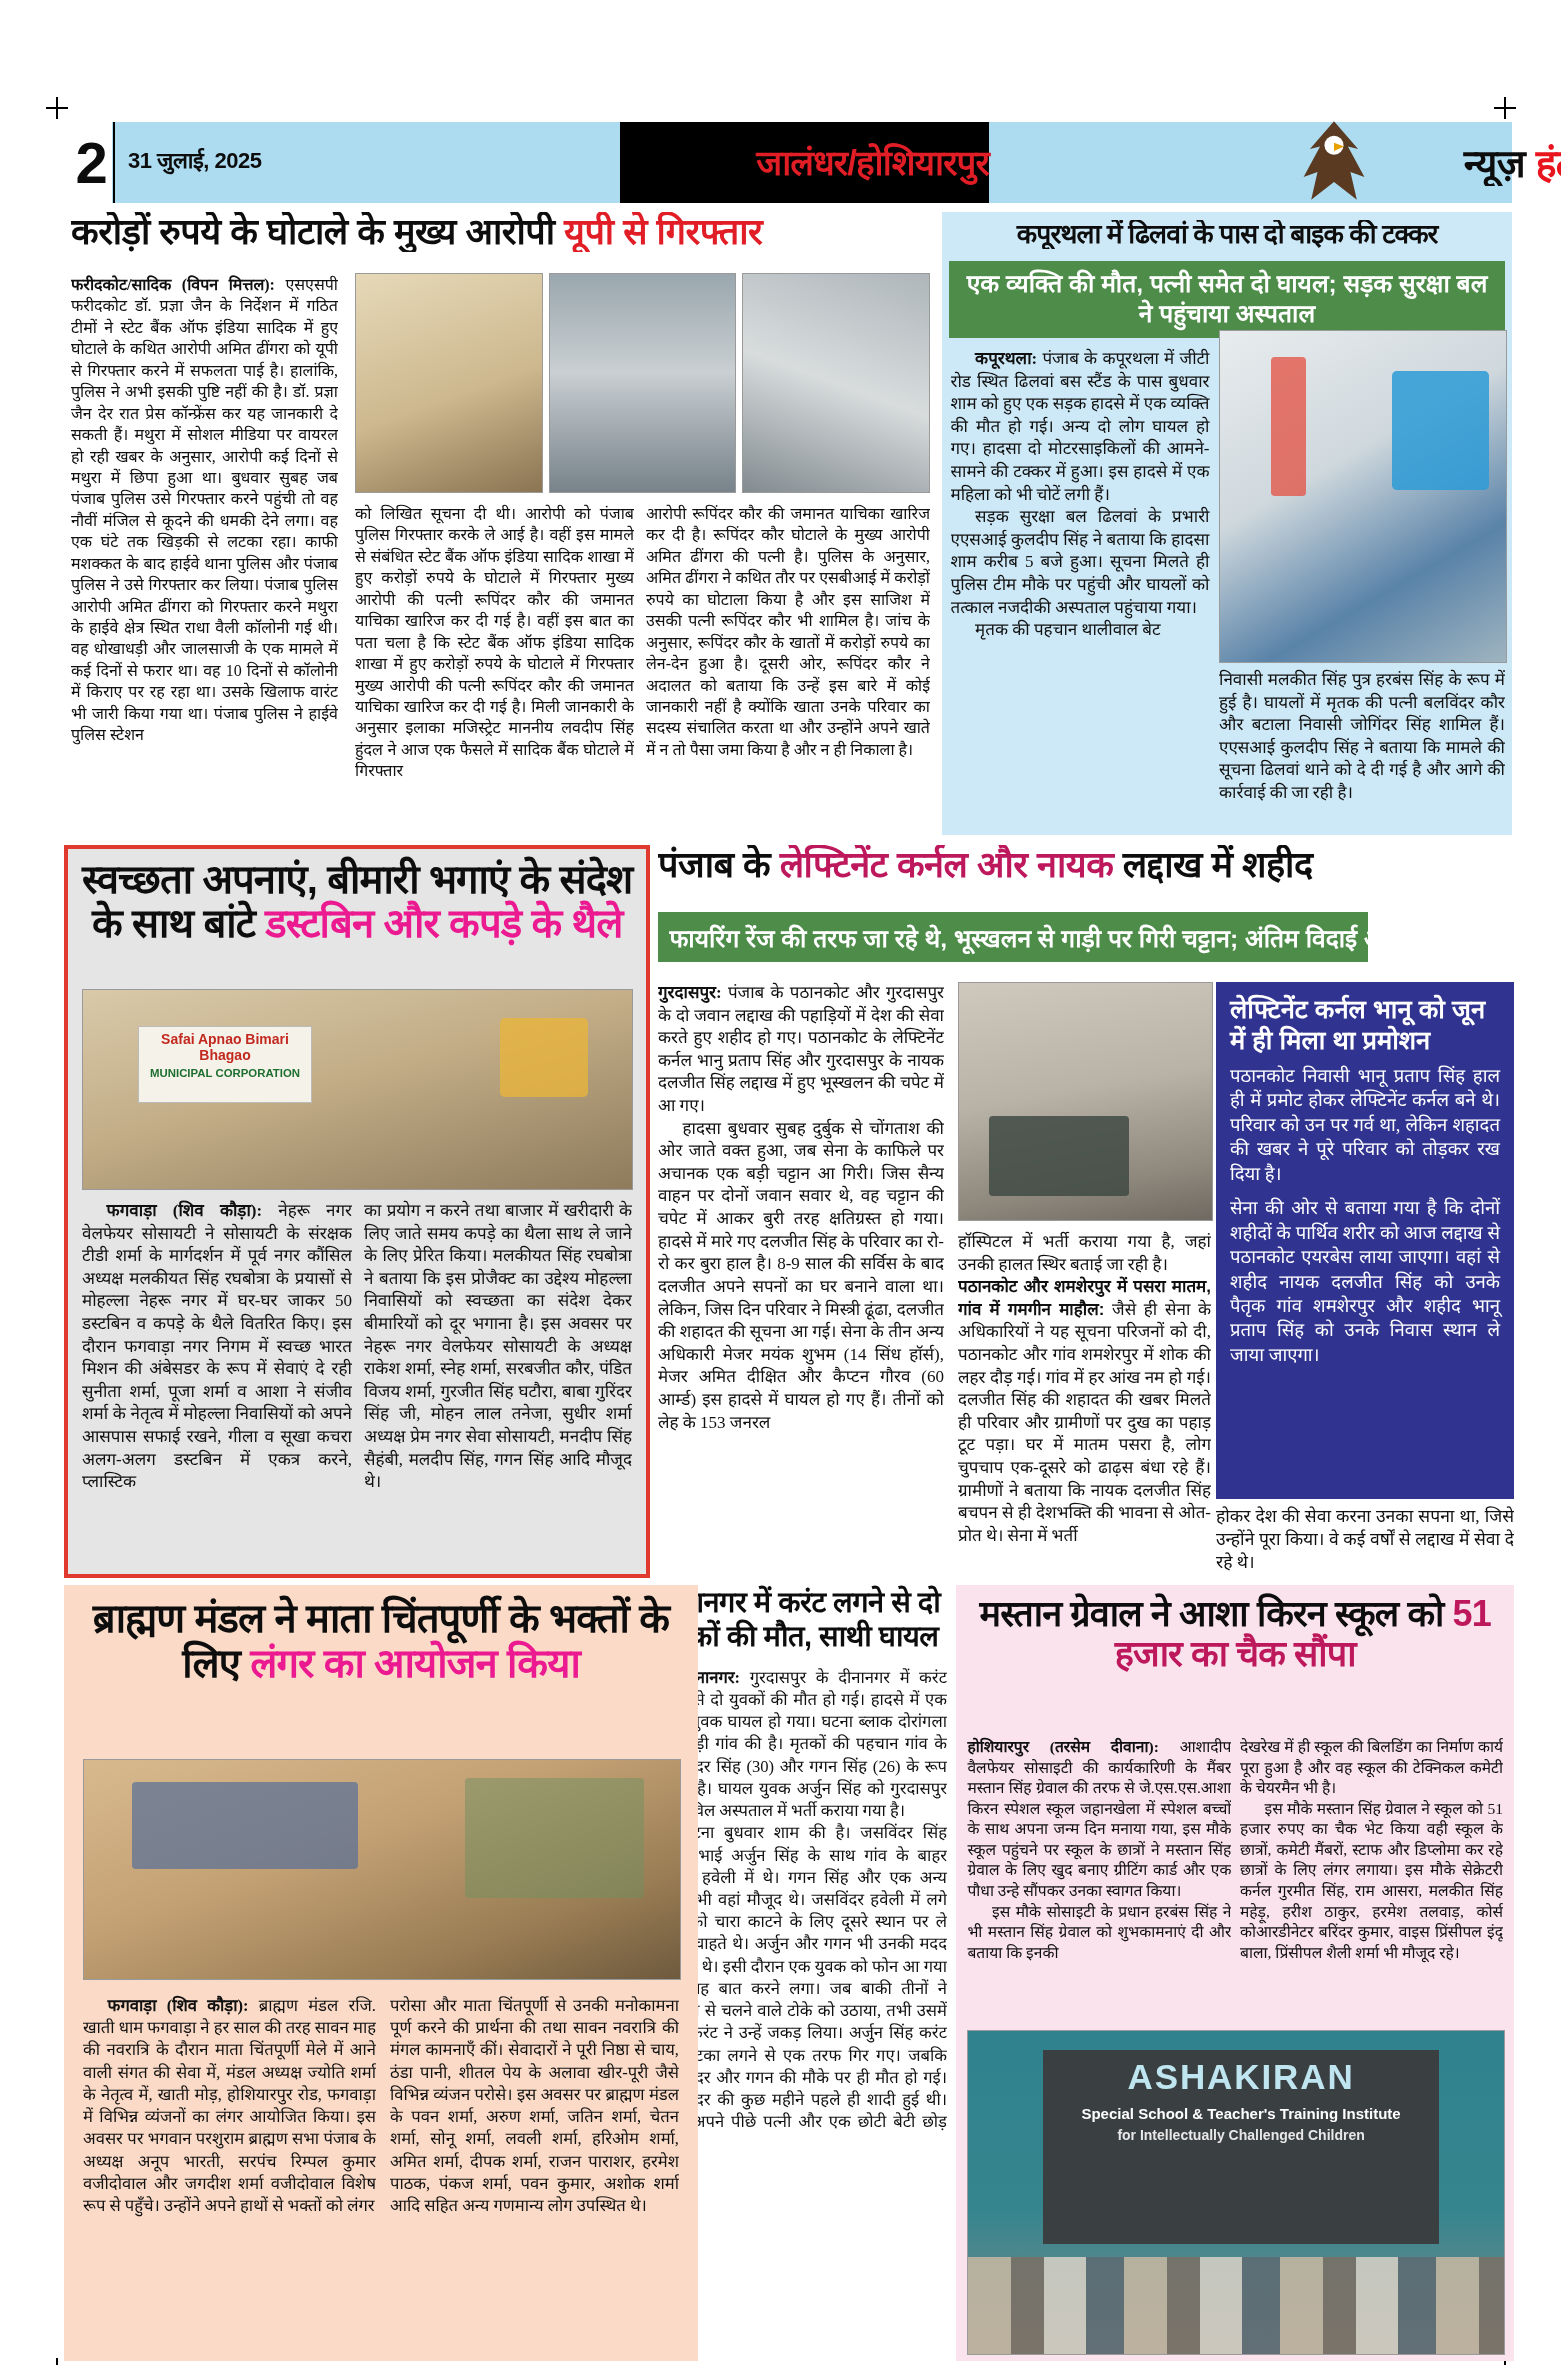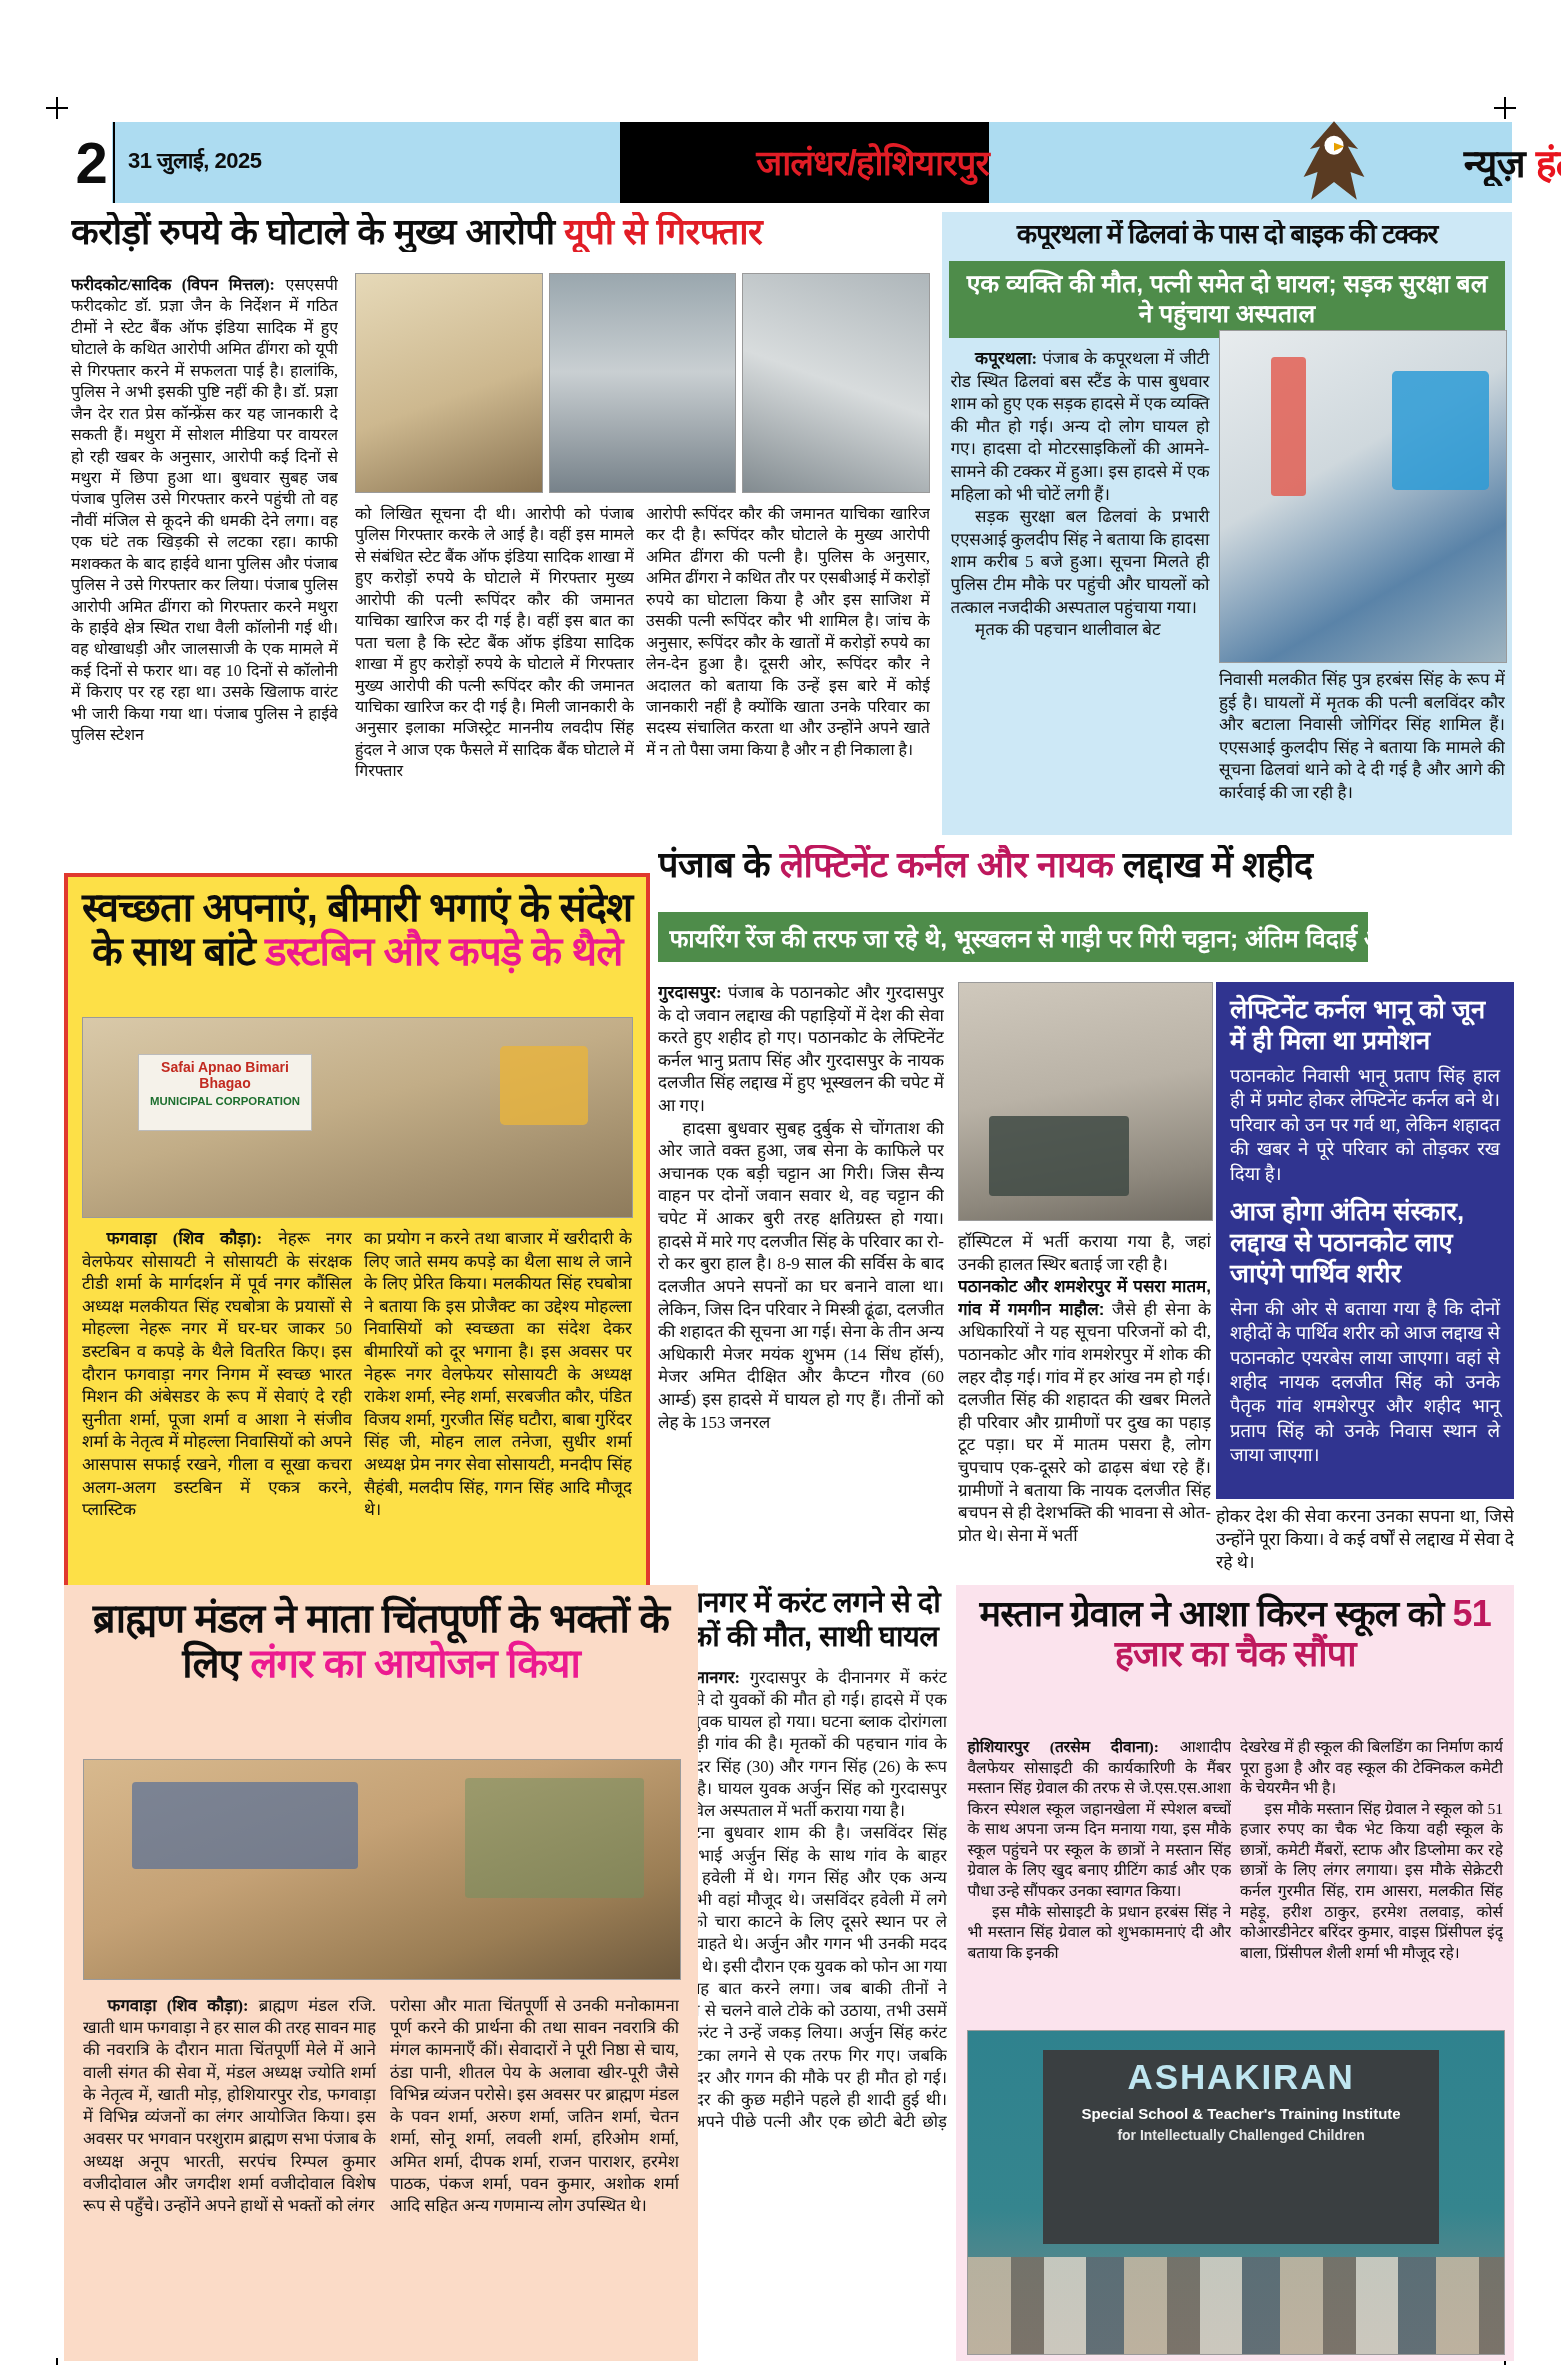--- a/index.html
+++ b/index.html
@@ -90,21 +90,21 @@
   </div>
   <div class="abs photo" style="left:277px;top:118px;width:286px;height:331px;background:linear-gradient(150deg,#e8ecee 0%,#cfd8dd 40%,#5a83a8 72%,#9fb4c0 100%);">
     <div style="position:absolute;left:18%;top:8%;width:12%;height:42%;background:#e2574b;border-radius:3.8px;opacity:.8;"></div>
     <div style="position:absolute;right:6%;top:12%;width:34%;height:36%;background:#2d9bd6;border-radius:4.7px;opacity:.85;"></div>
   </div>
   <div class="abs bt f36" style="left:277px;top:457px;width:286px;height:158px;">
     <p>निवासी मलकीत सिंह पुत्र हरबंस सिंह के रूप में हुई है। घायलों में मृतक की पत्नी बलविंदर कौर और बटाला निवासी जोगिंदर सिंह शामिल हैं। एएसआई कुलदीप सिंह ने बताया कि मामले की सूचना ढिलवां थाने को दे दी गई है और आगे की कार्रवाई की जा रही है।</p>
   </div>
 </div>
 
-<div class="abs" style="left:64px;top:845px;width:578px;height:725px;border:4.3px solid #e0392e;background:#fde047;margin-top:28px;">
+<div class="abs" style="left:64px;top:845px;width:578px;height:725px;border:4.3px solid #e0392e;background:#e5e5e5;">
   <div class="abs hl" style="left:4.7px;top:7.6px;width:569px;text-align:center;font-size:40px;letter-spacing:-0.9px;">
     <div>स्वच्छता अपनाएं, बीमारी भगाएं के संदेश</div>
     <div><span>के साथ बांटे </span><span class="pink">डस्टबिन और कपड़े के थैले</span></div>
   </div>
   <div class="abs photo" style="left:14px;top:140px;width:549px;height:199px;background:linear-gradient(165deg,#d9c9a9 0%,#c2ad87 45%,#8e7b5c 100%);">
     <div style="position:absolute;left:10%;top:18%;width:30%;height:34%;background:#f5f2ea;border:0.9px solid #bbb;padding:3.8px;text-align:center;">
       <div style="font-family:'Liberation Sans',sans-serif;font-weight:700;font-size:14px;color:#c22a20;">Safai Apnao Bimari Bhagao</div>
       <div style="font-family:'Liberation Sans',sans-serif;font-weight:700;font-size:11.4px;color:#1d6f2f;margin-top:4.7px;">MUNICIPAL CORPORATION</div>
     </div>
     <div style="position:absolute;right:8%;top:14%;width:16%;height:40%;background:#e8b43c;border-radius:4.7px;opacity:.8;"></div>
@@ -129,21 +129,20 @@
   <div class="abs photo" style="left:300px;top:137px;width:253px;height:237px;background:linear-gradient(170deg,#cfc8bc 0%,#b9b2a6 45%,#8e887d 80%,#6f6a61 100%);">
     <div style="position:absolute;left:12%;bottom:10%;width:55%;height:34%;background:#3f4a44;border-radius:3.8px;opacity:.85;"></div>
   </div>
   <div class="abs bt f36" style="left:300px;top:386px;width:253px;height:350px;">
     <p>हॉस्पिटल में भर्ती कराया गया है, जहां उनकी हालत स्थिर बताई जा रही है।</p>
     <p><b style="font-family:'Liberation Sans',sans-serif;">पठानकोट और शमशेरपुर में पसरा मातम, गांव में गमगीन माहौल:</b> <span>जैसे ही सेना के अधिकारियों ने यह सूचना परिजनों को दी, पठानकोट और गांव शमशेरपुर में शोक की लहर दौड़ गई। गांव में हर आंख नम हो गई। दलजीत सिंह की शहादत की खबर मिलते ही परिवार और ग्रामीणों पर दुख का पहाड़ टूट पड़ा। घर में मातम पसरा है, लोग चुपचाप एक-दूसरे को ढाढ़स बंधा रहे हैं। ग्रामीणों ने बताया कि नायक दलजीत सिंह बचपन से ही देशभक्ति की भावना से ओत-प्रोत थे। सेना में भर्ती</span></p>
   </div>
   <div class="abs bluebox" style="left:558px;top:137px;width:270px;height:492px;padding:12.3px 14px;">
     <div class="bx-title">लेफ्टिनेंट कर्नल भानू को जून में ही मिला था प्रमोशन</div>
     <p>पठानकोट निवासी भानू प्रताप सिंह हाल ही में प्रमोट होकर लेफ्टिनेंट कर्नल बने थे। परिवार को उन पर गर्व था, लेकिन शहादत की खबर ने पूरे परिवार को तोड़कर रख दिया है।</p>
-    <div class="bx-title">आज होगा अंतिम संस्कार, लद्दाख से पठानकोट लाए जाएंगे पार्थिव शरीर</div>
     <p>सेना की ओर से बताया गया है कि दोनों शहीदों के पार्थिव शरीर को आज लद्दाख से पठानकोट एयरबेस लाया जाएगा। वहां से शहीद नायक दलजीत सिंह को उनके पैतृक गांव शमशेरपुर और शहीद भानू प्रताप सिंह को उनके निवास स्थान ले जाया जाएगा।</p>
   </div>
   <div class="abs bt" style="left:558px;top:660px;width:298px;height:71px;font-size:17.5px;line-height:1.32;">होकर देश की सेवा करना उनका सपना था, जिसे उन्होंने पूरा किया। वे कई वर्षों से लद्दाख में सेवा दे रहे थे।</div>
 </div>
 
 <div class="abs" style="left:658px;top:1585px;width:289px;height:724px;">
   <div class="hl" style="font-size:29px;line-height:1.18;letter-spacing:-0.5px;">दीनानगर में करंट लगने से दो युवकों की मौत, साथी घायल</div>
   <div class="bt f35" style="margin-top:13.2px;height:596px;">
     <p class="ind"><b>दीनानगर:</b> <span>गुरदासपुर के दीनानगर में करंट लगने से दो युवकों की मौत हो गई। हादसे में एक अन्य युवक घायल हो गया। घटना ब्लाक दोरांगला के दबुड़ी गांव की है। मृतकों की पहचान गांव के जसविंदर सिंह (30) और गगन सिंह (26) के रूप में हुई है। घायल युवक अर्जुन सिंह को गुरदासपुर के सिविल अस्पताल में भर्ती कराया गया है।</span></p>
     <p class="ind">घटना बुधवार शाम की है। जसविंदर सिंह अपने भाई अर्जुन सिंह के साथ गांव के बाहर अपनी हवेली में थे। गगन सिंह और एक अन्य युवक भी वहां मौजूद थे। जसविंदर हवेली में लगे टोके को चारा काटने के लिए दूसरे स्थान पर ले जाना चाहते थे। अर्जुन और गगन भी उनकी मदद कर रहे थे। इसी दौरान एक युवक को फोन आ गया और वह बात करने लगा। जब बाकी तीनों ने बिजली से चलने वाले टोके को उठाया, तभी उसमें आए करंट ने उन्हें जकड़ लिया। अर्जुन सिंह करंट का झटका लगने से एक तरफ गिर गए। जबकि जसविंदर और गगन की मौके पर ही मौत हो गई। जसविंदर की कुछ महीने पहले ही शादी हुई थी। गगन अपने पीछे पत्नी और एक छोटी बेटी छोड़ गए हैं।</p>

